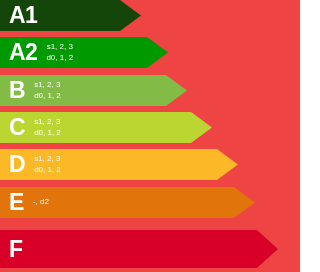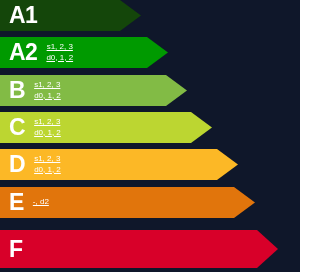--- a/index.html
+++ b/index.html
@@ -60,27 +60,26 @@
     margin-left: 9px;
     color: #ffffff;
     font-size: 8px;
     line-height: 1.35;
     white-space: nowrap;
     font-family: "Liberation Sans", sans-serif;
   }
 
   .bar-notes .note-line {
     display: block;
-    text-decoration: underline;
   }
 </style>
 </head>
 <body>
 
-<div id="rating-scale" style="background: #0f172a;">
+<div id="rating-scale" style="background: #ef4444;">
     <div class="rating-bar" style="top: 0px; width: 141px; height: 31px;">
       <div class="bar-shape" style="background: rgb(20, 70, 10); clip-path: polygon(0% 0%, 85.106% 0%, 100% 50%, 85.106% 100%, 0% 100%);"></div>
       <div class="bar-content">
         <span class="bar-grade">A1</span>
       </div>
     </div>
     <div class="rating-bar" style="top: 37px; width: 168px; height: 31px; text-align: center;">
       <div class="bar-shape" style="background: rgb(0, 154, 0); clip-path: polygon(0% 0%, 87.5% 0%, 100% 50%, 87.5% 100%, 0% 100%);"></div>
       <div class="bar-content">
         <span class="bar-grade">A2</span>

